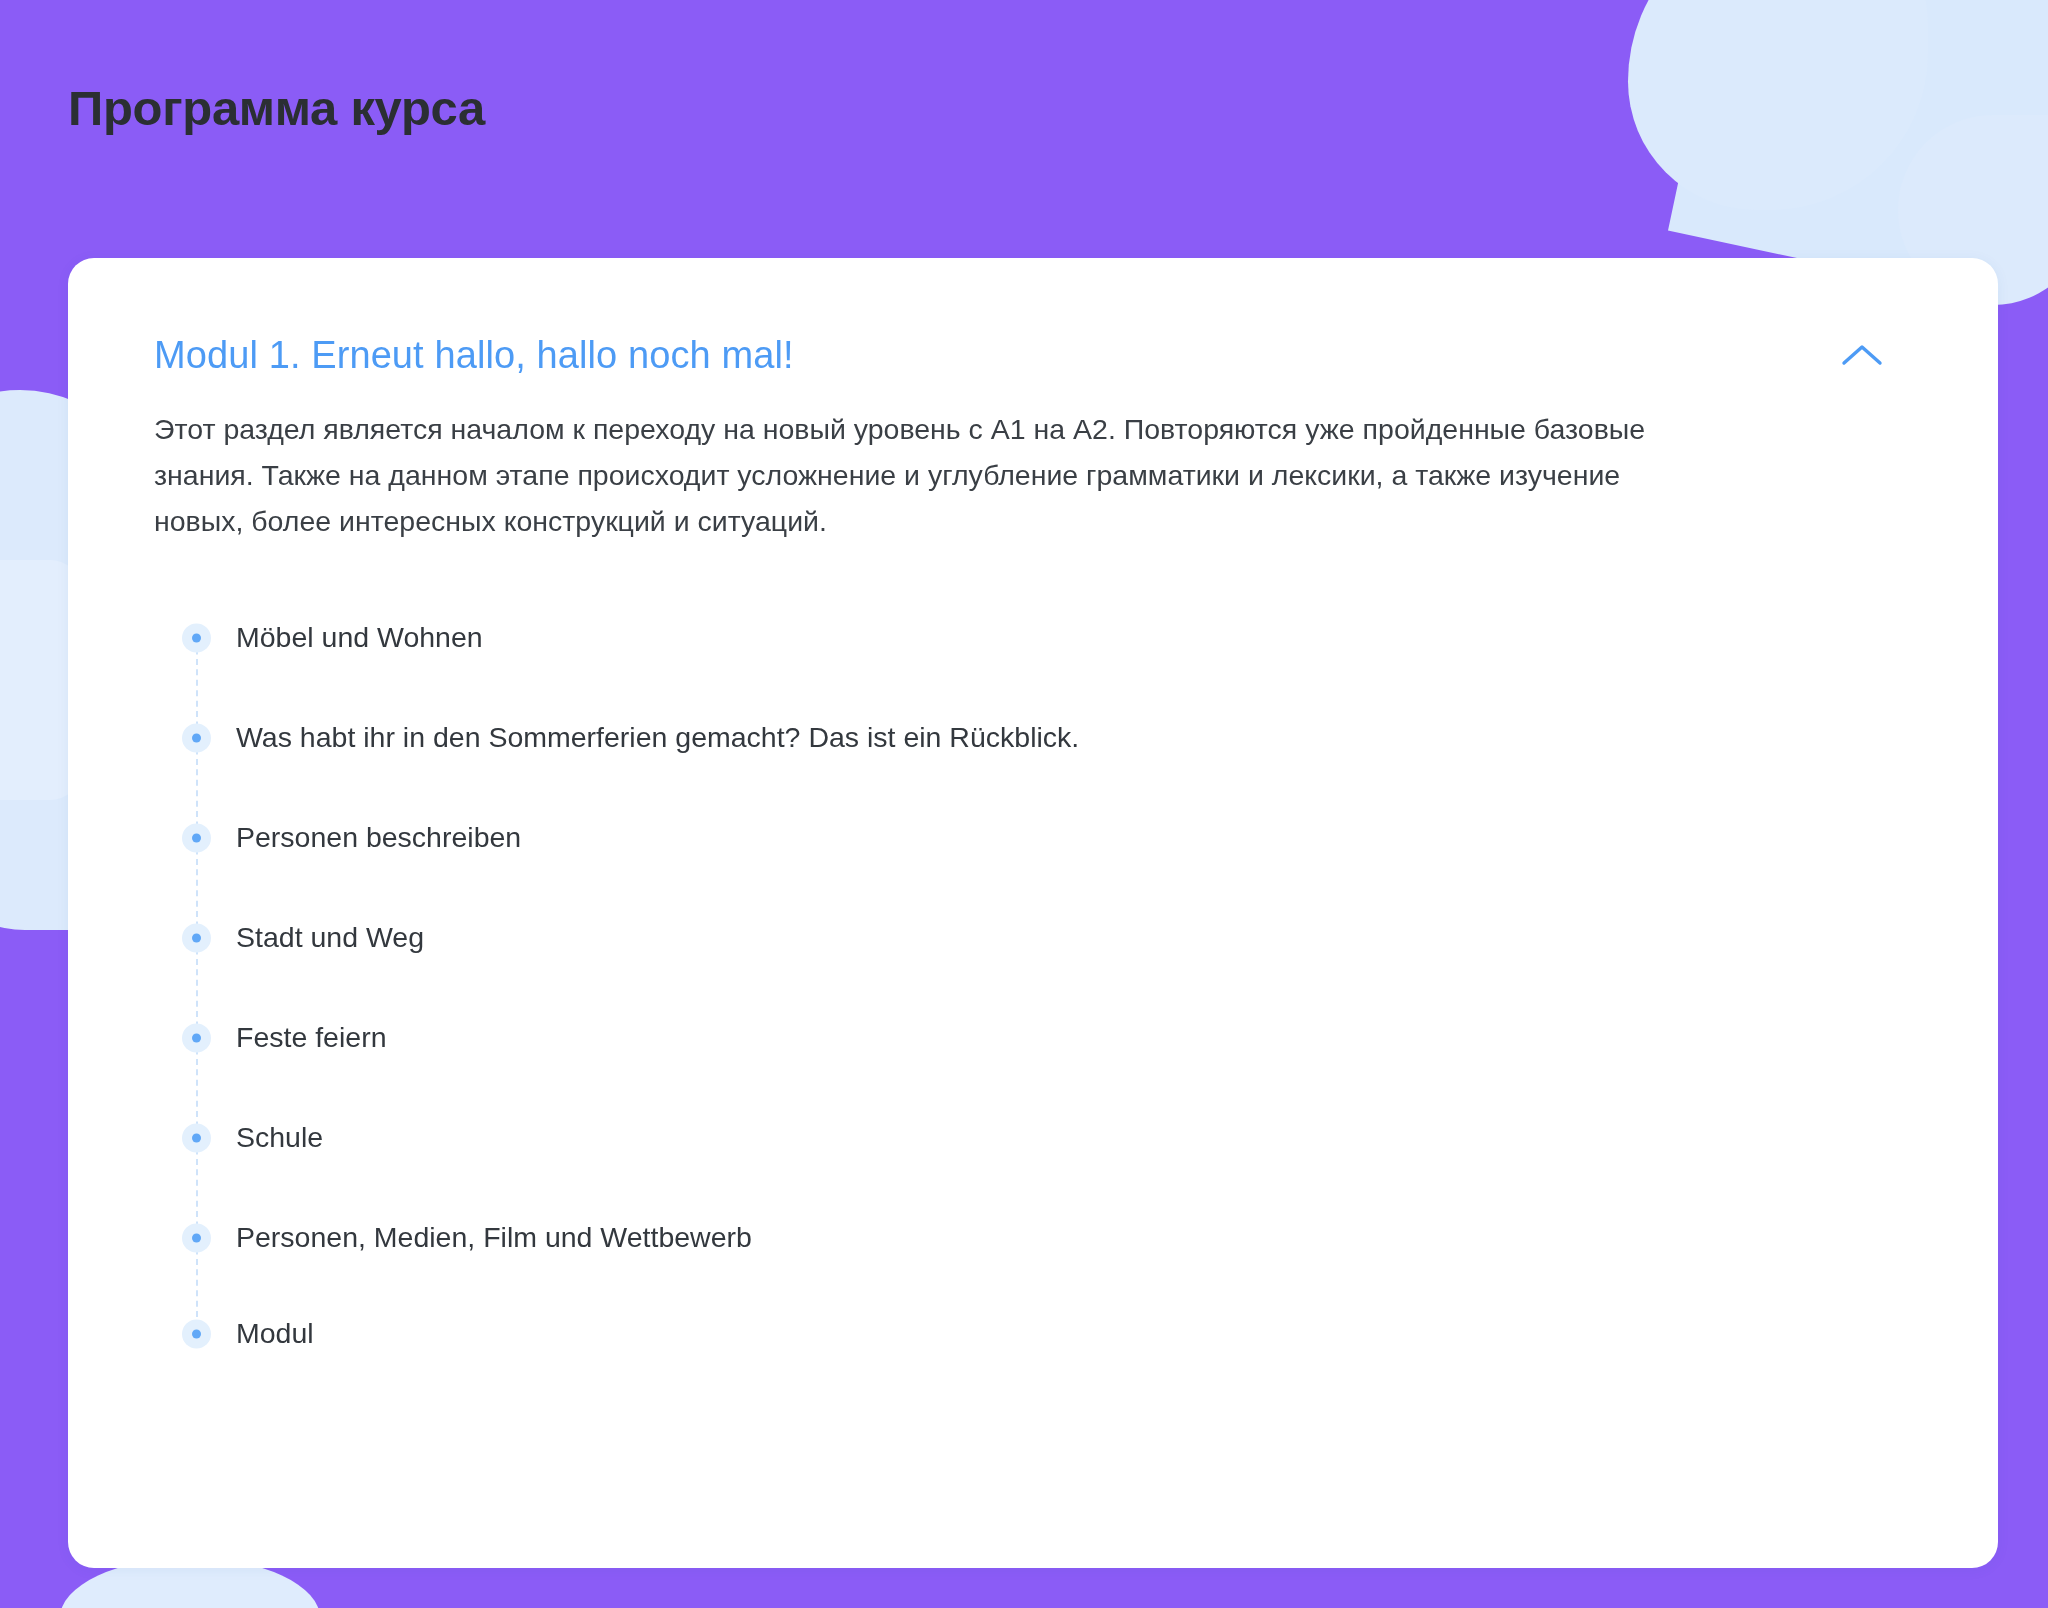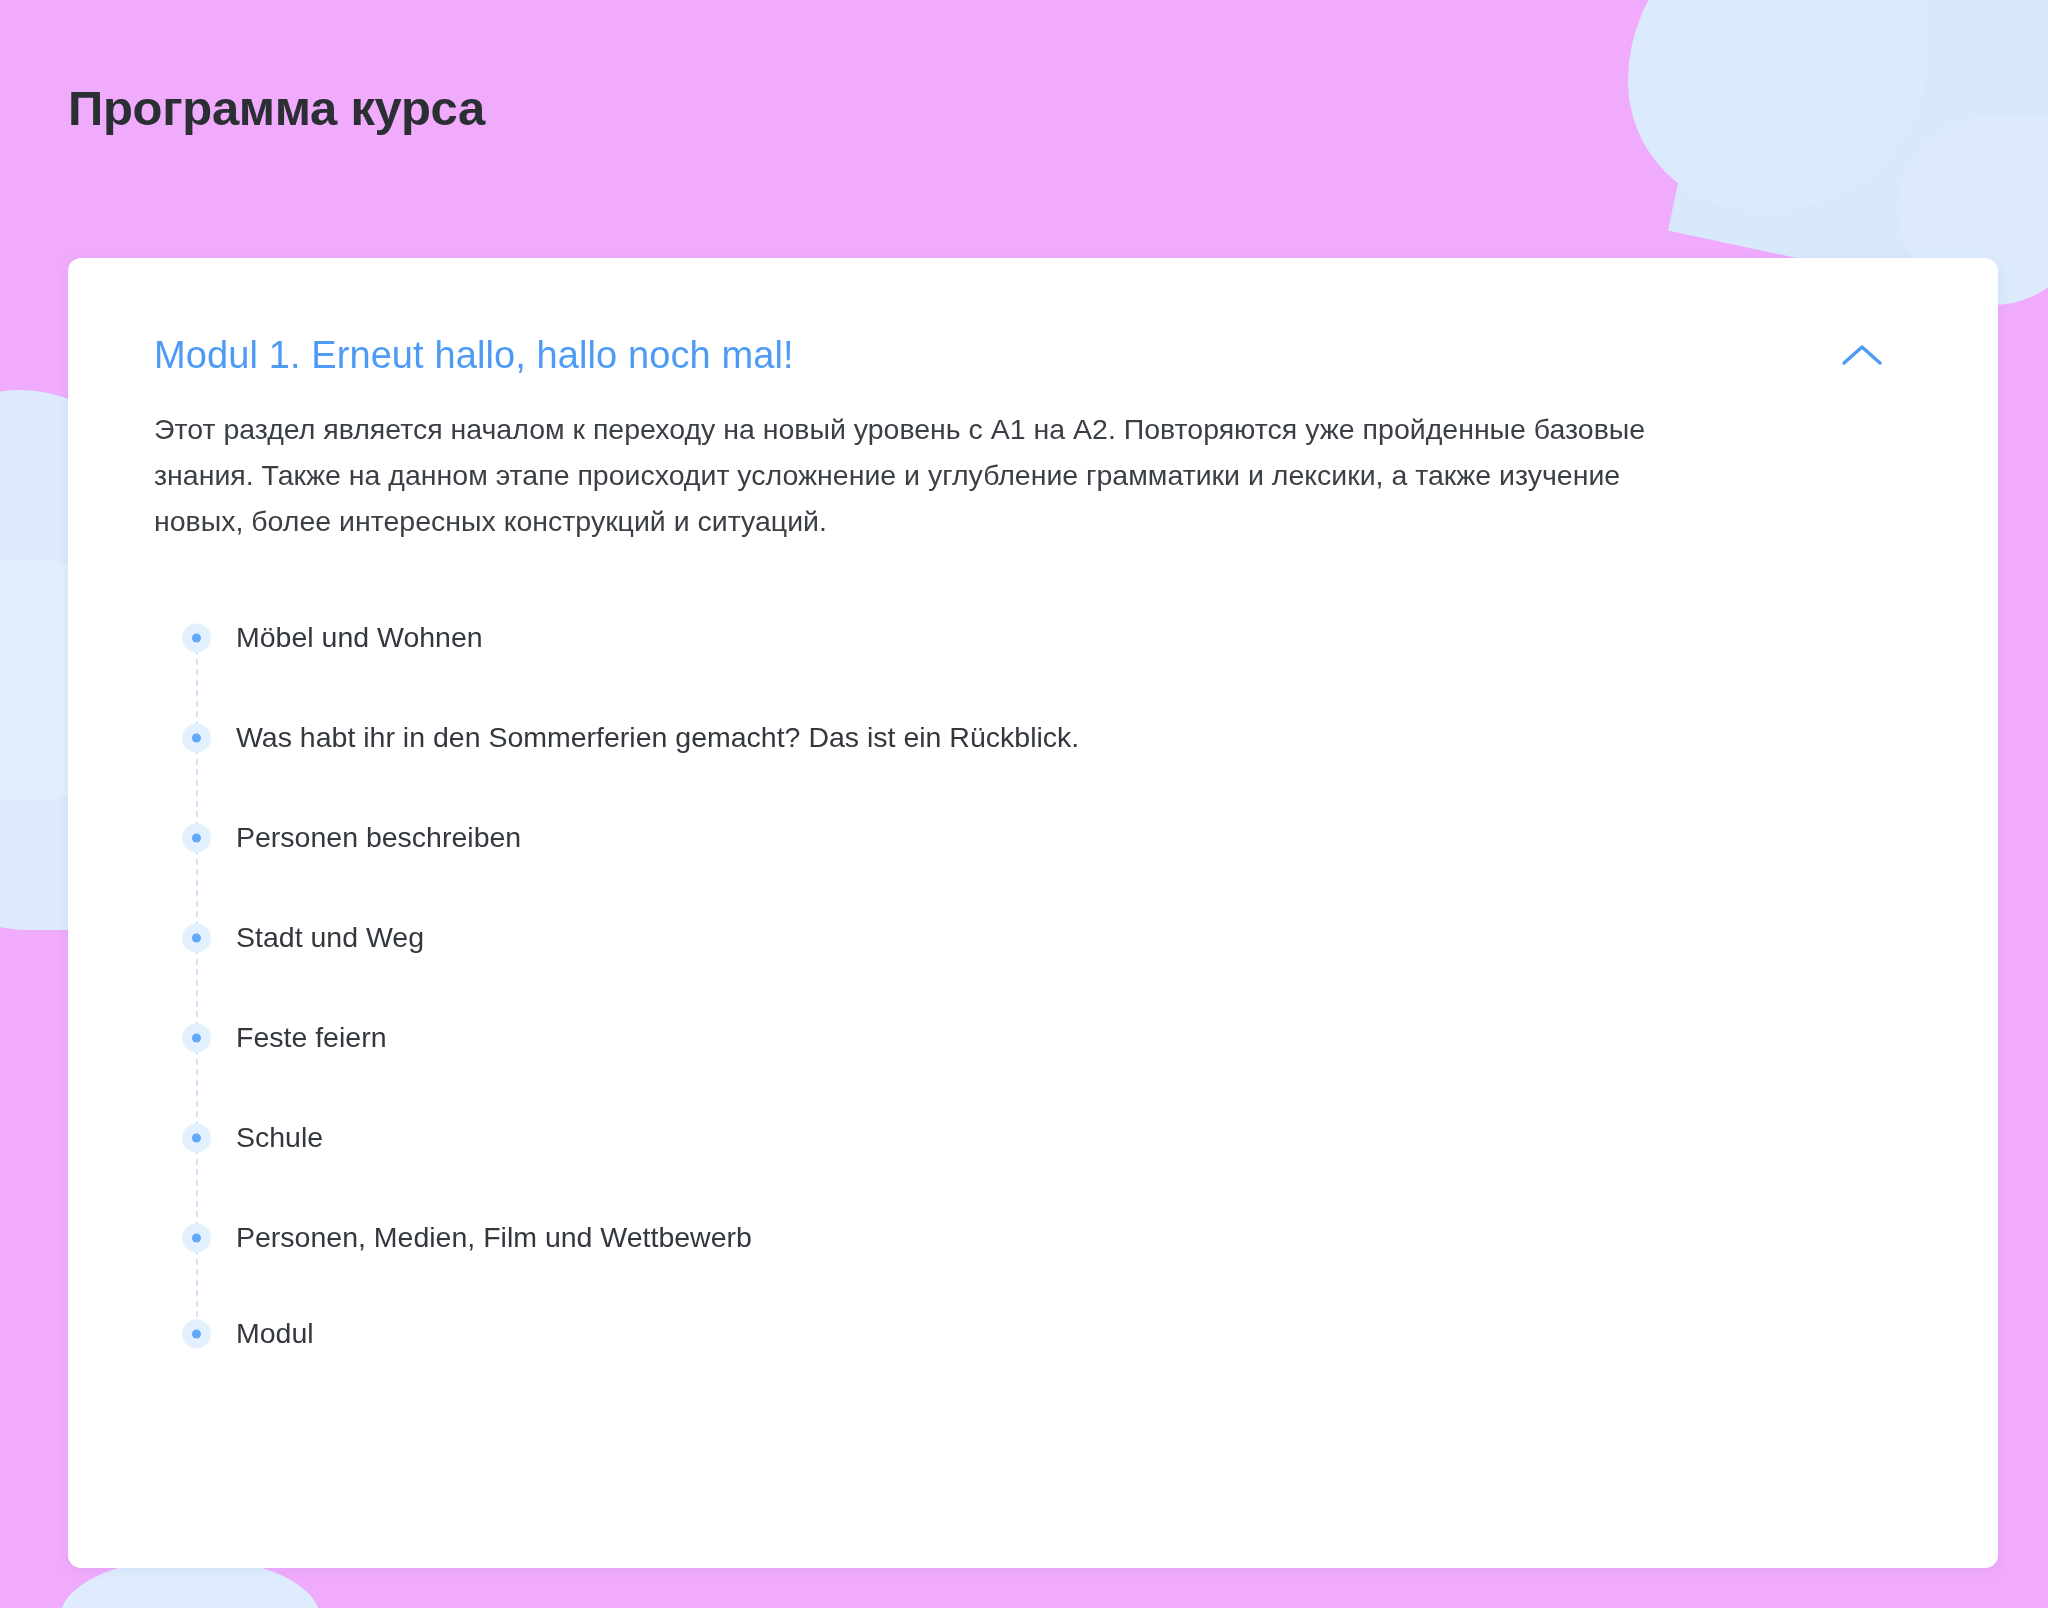--- a/index.html
+++ b/index.html
@@ -10,21 +10,21 @@
     height: 1608px;
     background: #eef5fd;
     font-family: "Liberation Sans", sans-serif;
     overflow: hidden;
   }
 
   .page {
     position: relative;
     width: 2048px;
     height: 1608px;
-    background: #f0abfc;
+    background: #8b5cf6;
     overflow: hidden;
   }
 
   
   .deco {
     position: absolute;
     border-radius: 50%;
     background: #d8e8fb;
     pointer-events: none;
   }
@@ -85,21 +85,21 @@
   }
 
   
   .card {
     position: absolute;
     left: 68px;
     top: 258px;
     width: 1930px;
     height: 1310px;
     background: #ffffff;
-    border-radius: 13px;
+    border-radius: 26px;
     box-shadow: 0 2px 14px rgba(30, 80, 150, 0.06);
   }
 
   .module {
     padding: 74px 86px 0 86px;
     position: relative;
   }
 
   .module-header {
     display: flex;

